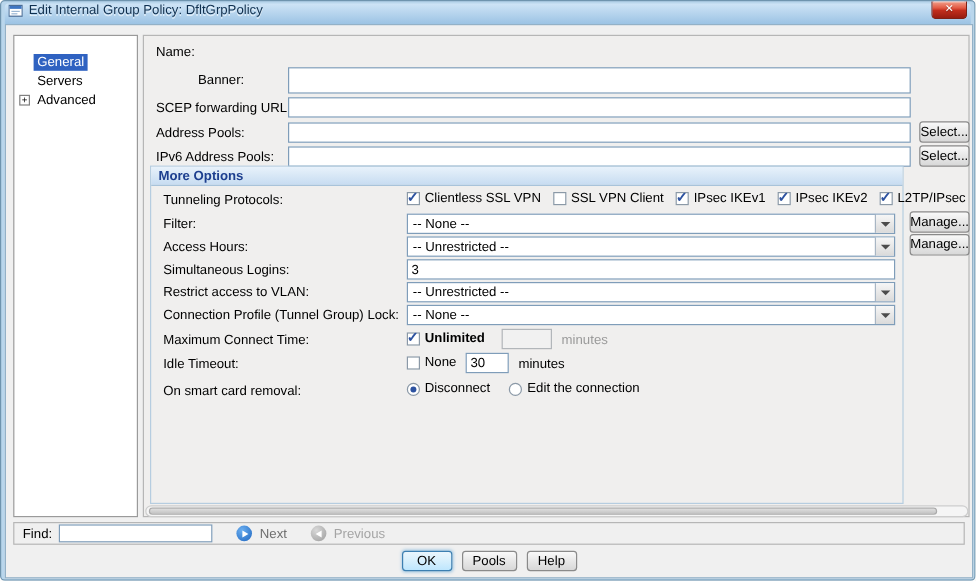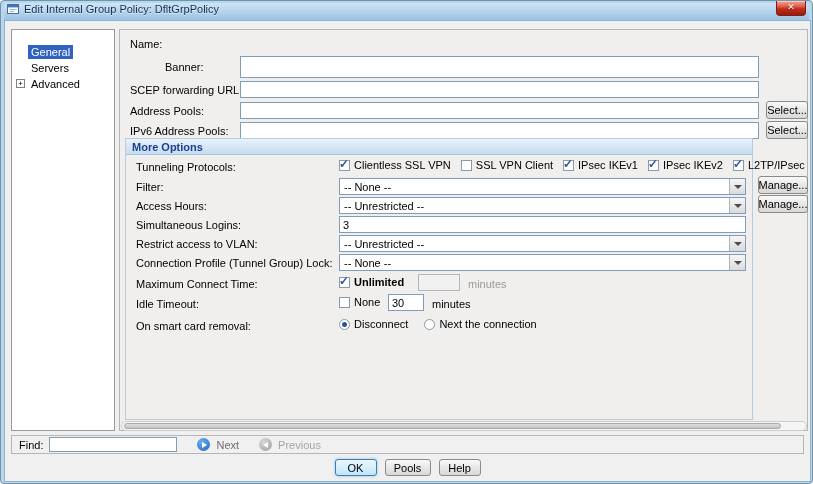--- a/index.html
+++ b/index.html
@@ -241,21 +241,21 @@
         <span class="unit" style="left:306px; top:159px;">minutes</span>
 
         <span class="label" style="left:10px; top:181px;">On smart card removal:</span>
         <div class="check-row" style="left:213px; top:179px; gap:16px;">
           <span class="radio-item">
             <span class="radio on"></span>
             <span>Disconnect</span>
           </span>
           <span class="radio-item">
             <span class="radio"></span>
-            <span>Next the connection</span>
+            <span>Edit the connection</span>
           </span>
         </div>
       </div>
 
       <div class="btn" style="left:638px; top:146px; width:50px; height:18px;">Manage...</div>
       <div class="btn" style="left:638px; top:165px; width:50px; height:18px;">Manage...</div>
 
       <div class="hscroll" style="left:1px; top:391px; width:686px; height:10px;">
         <div class="thumb"></div>
       </div>

